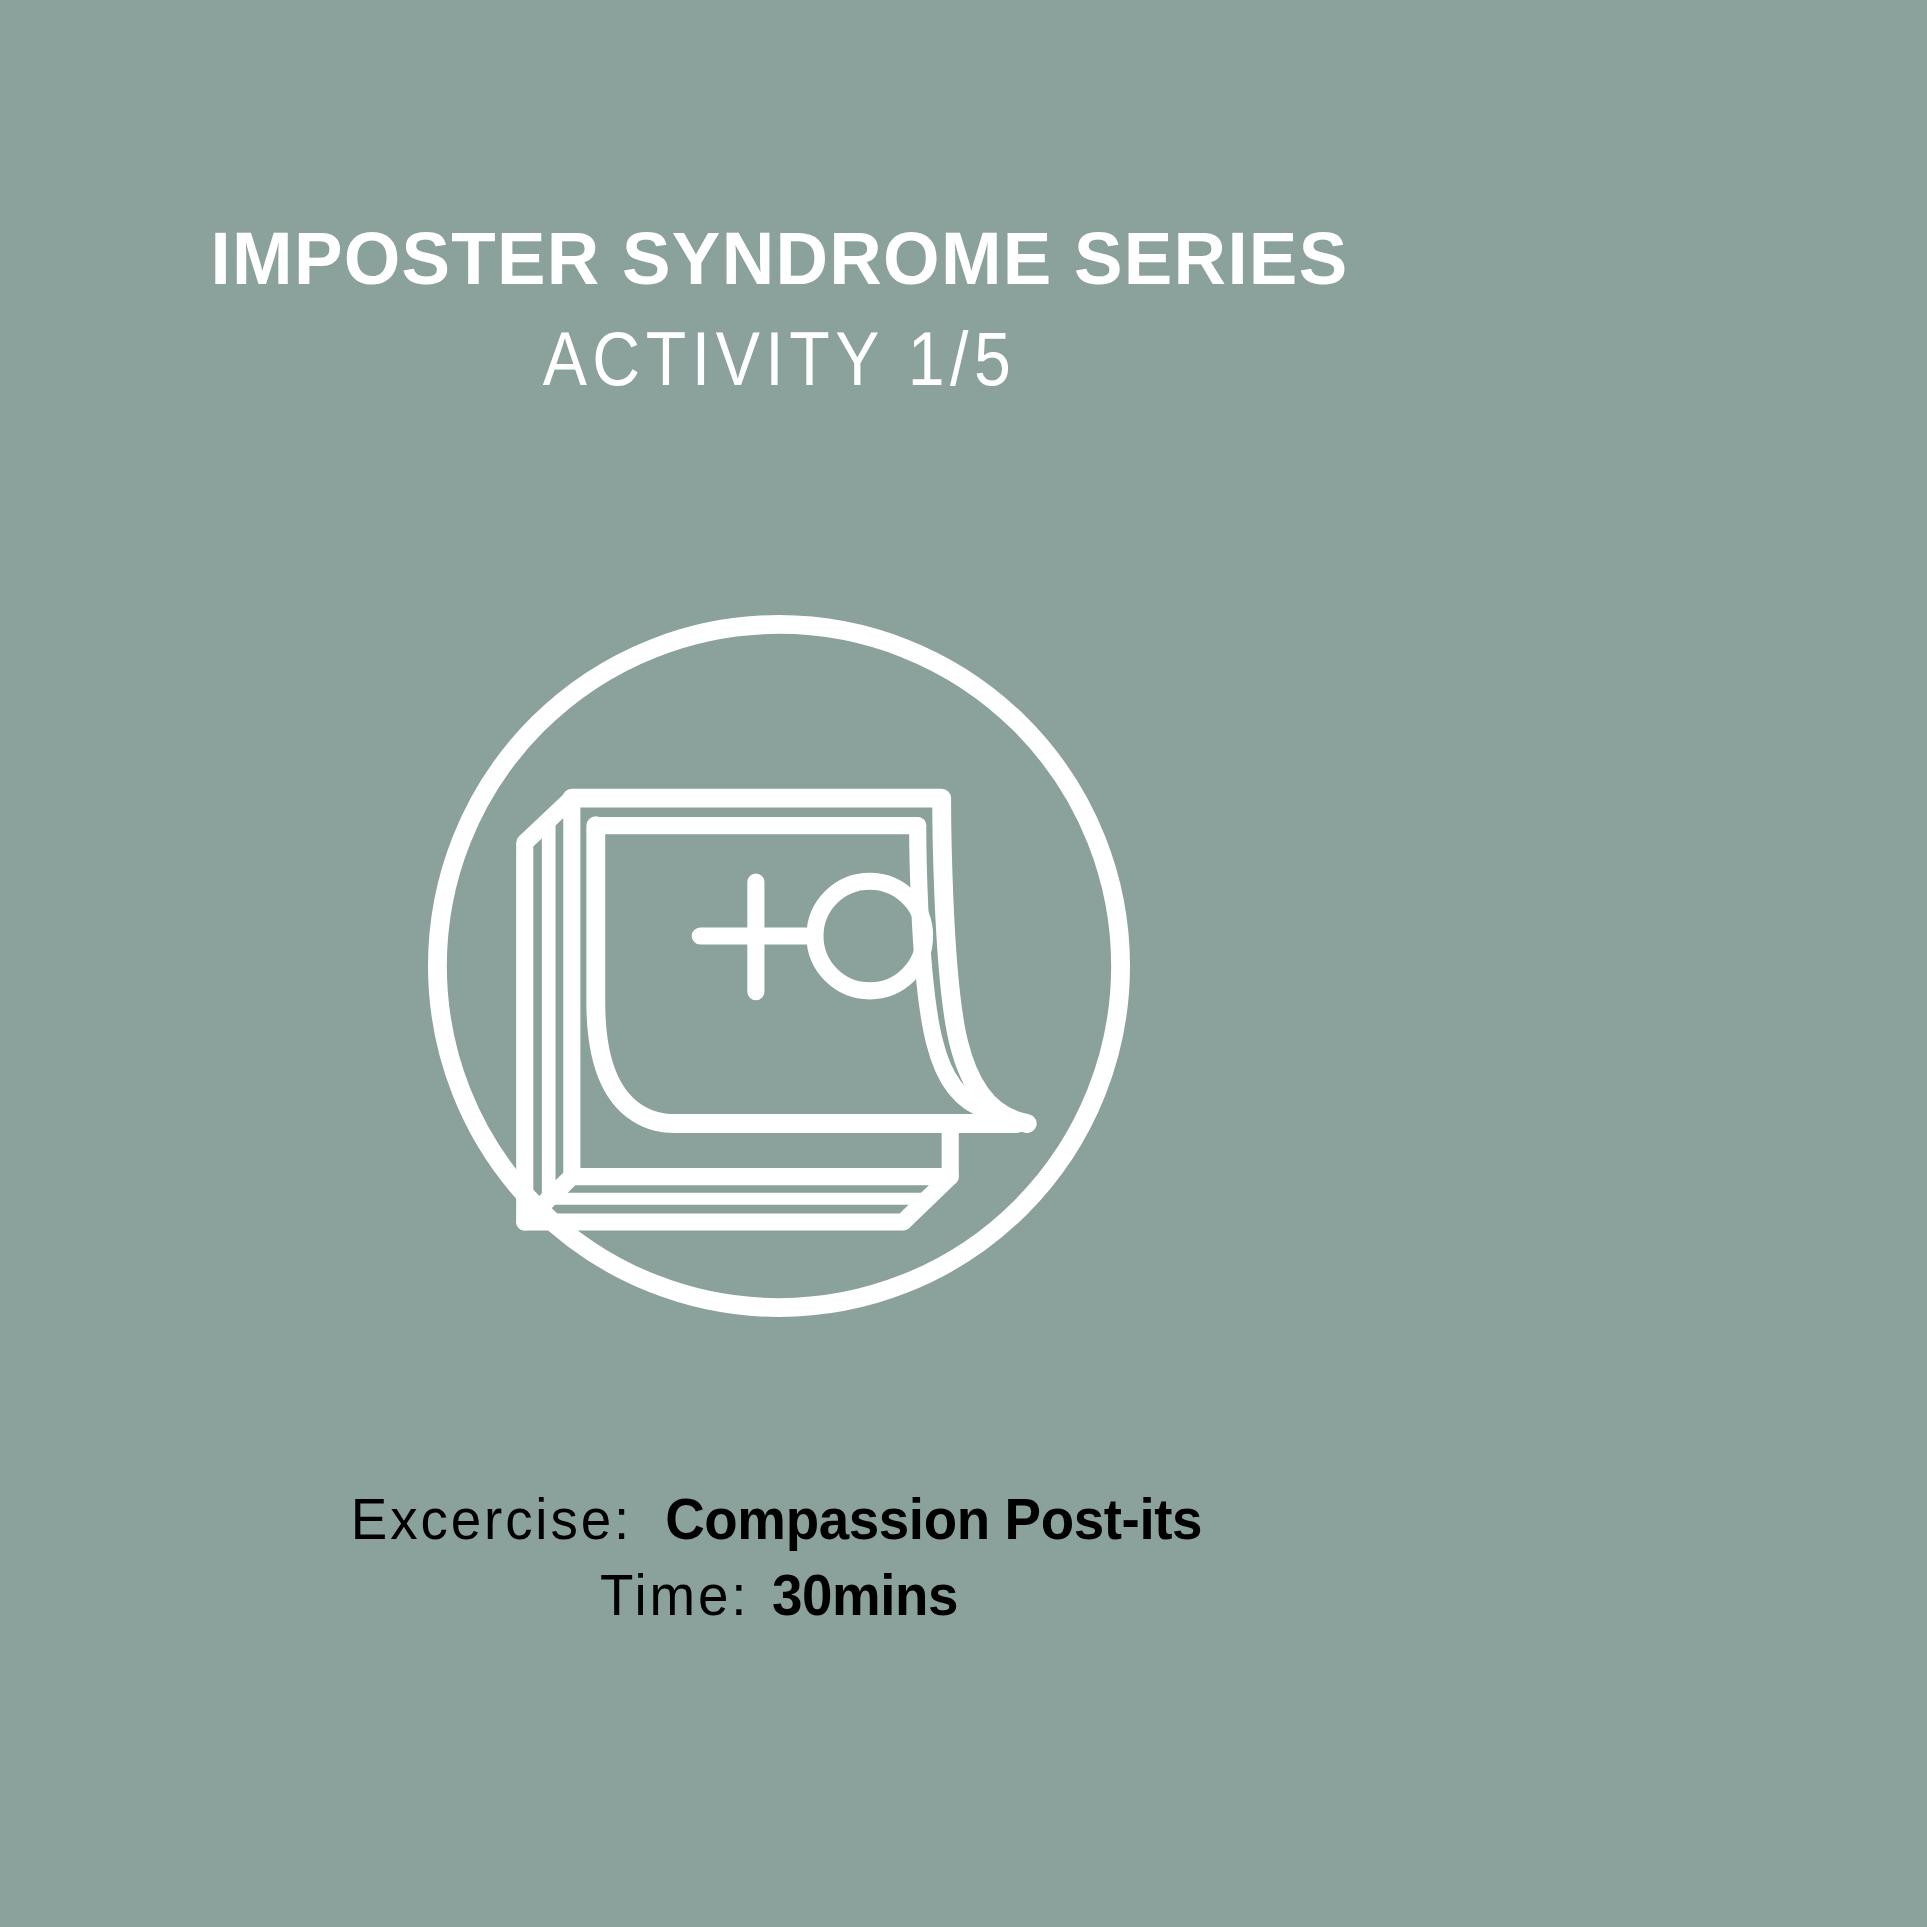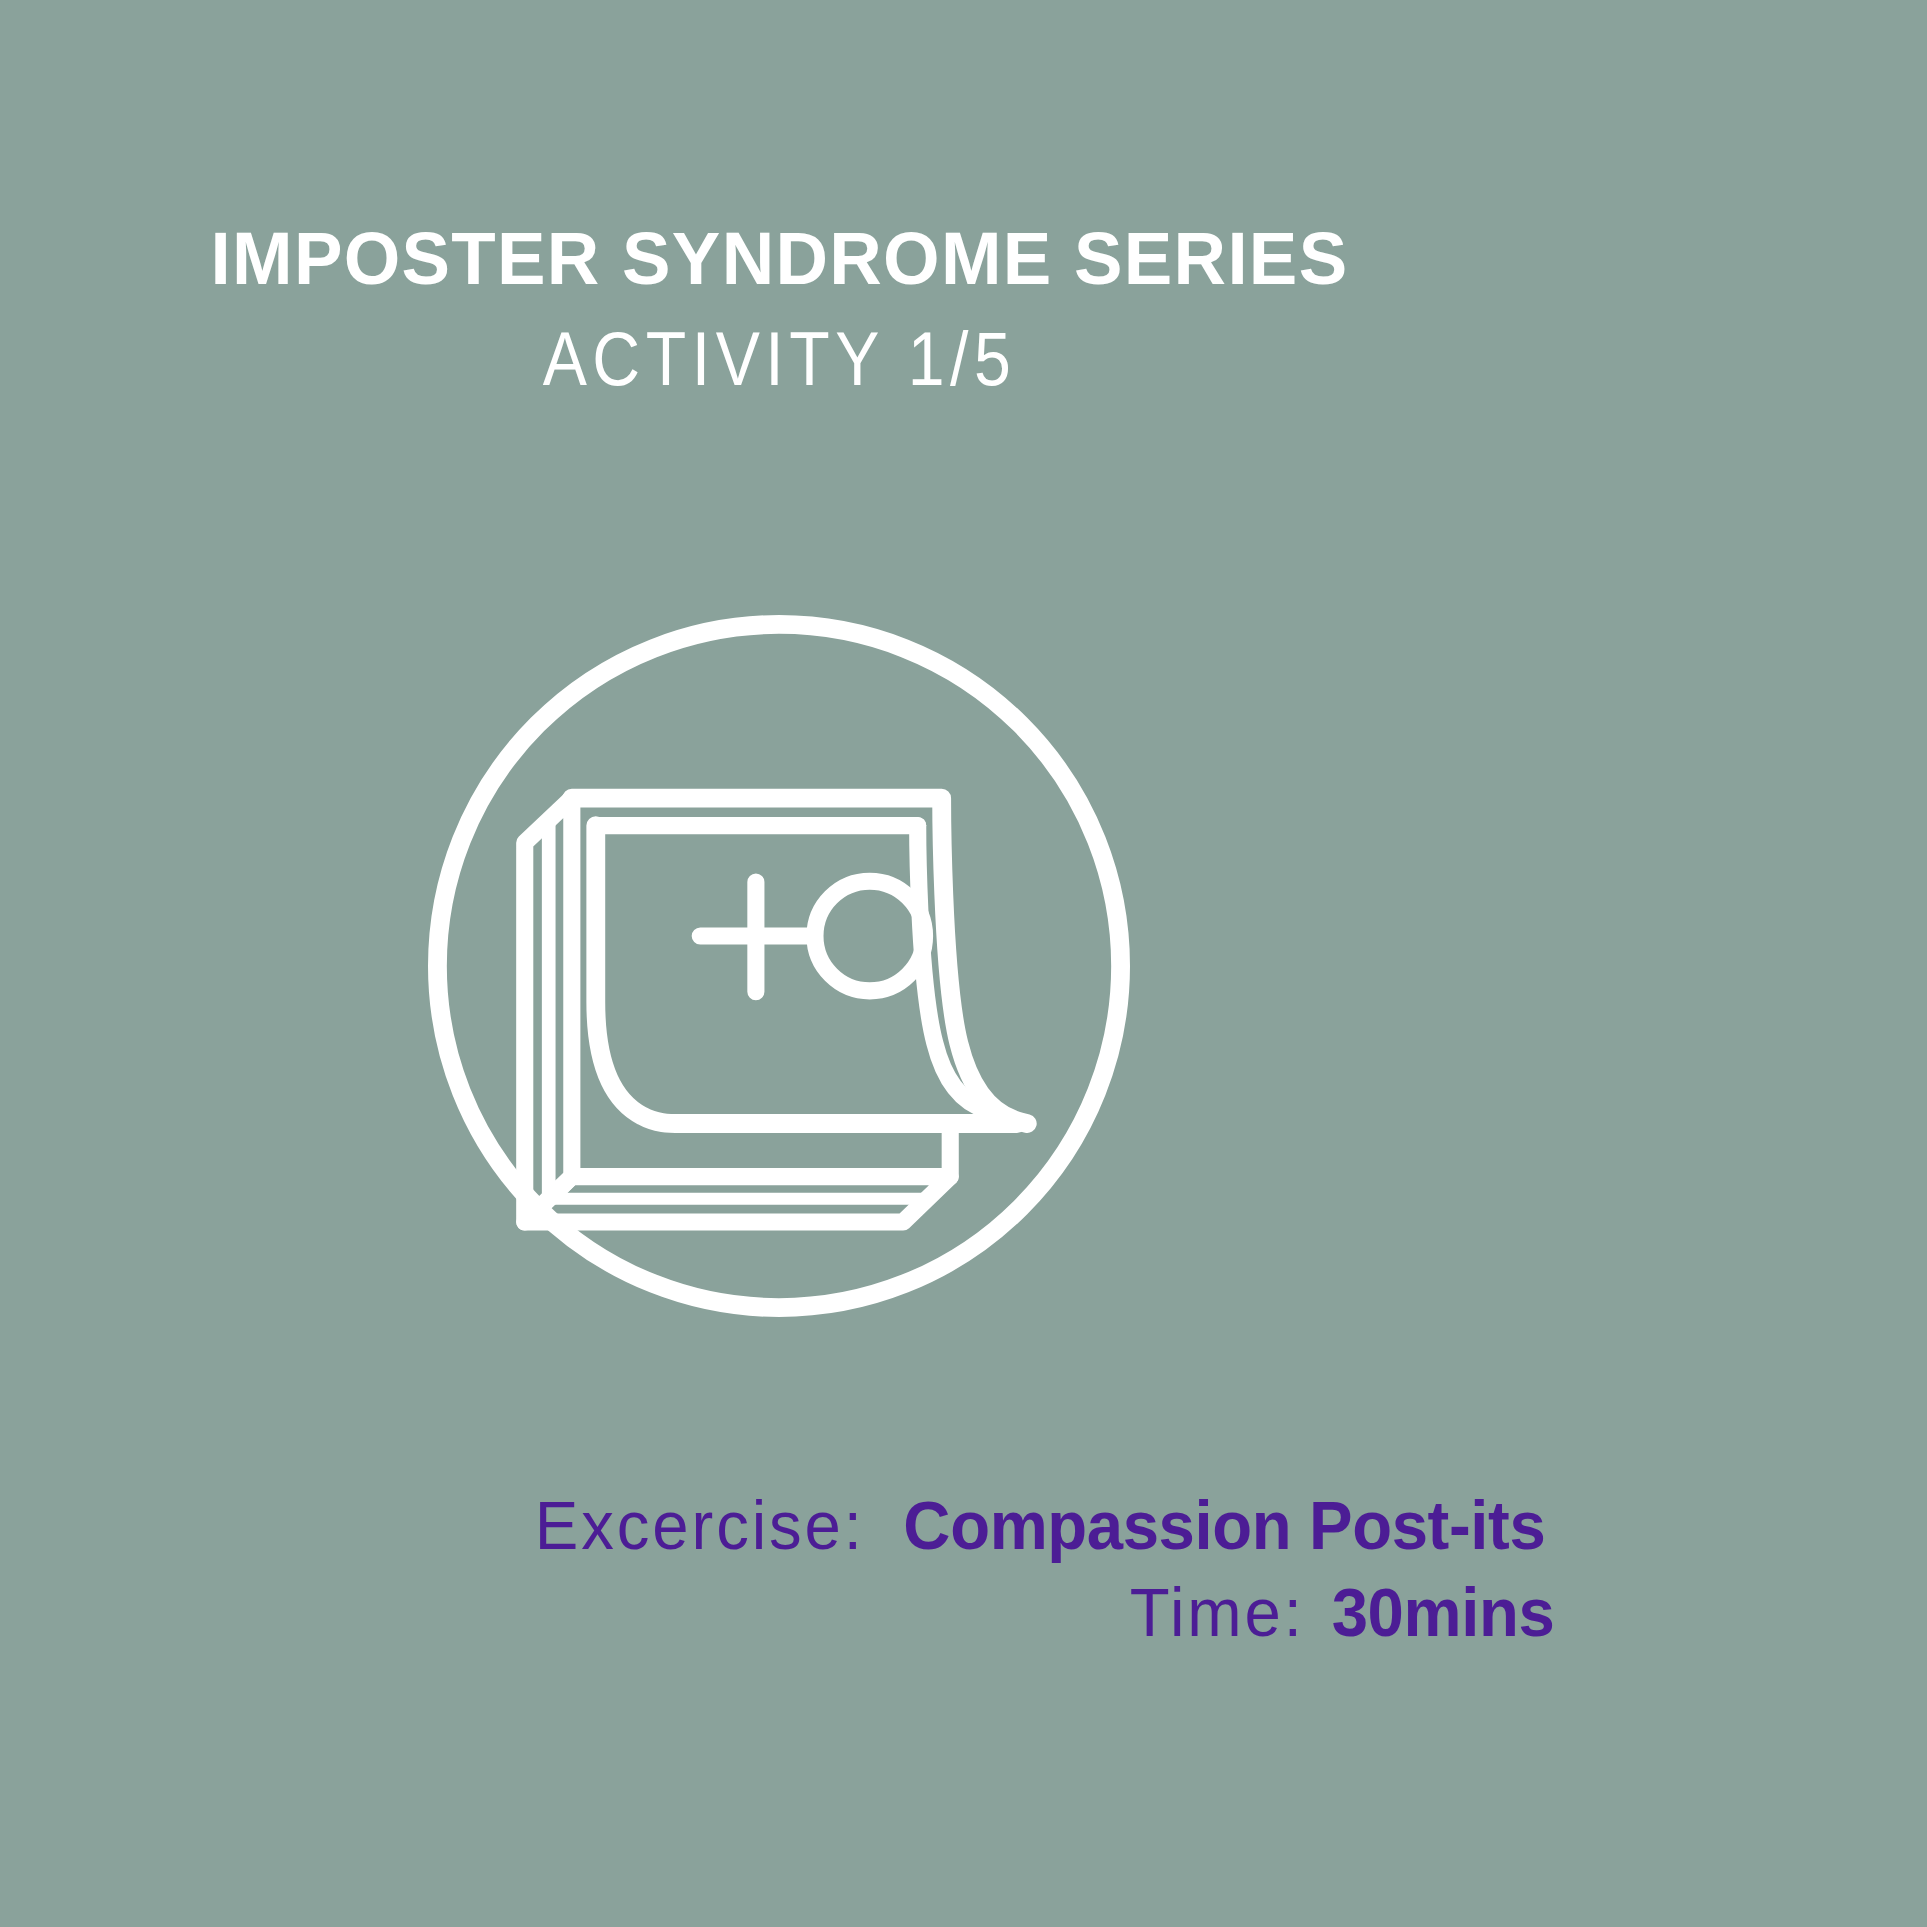--- a/index.html
+++ b/index.html
@@ -71,26 +71,25 @@
 
   
   .footer {
     position: absolute;
     left: 0;
     top: 1491px;
     width: 100%;
     text-align: center;
   }
   .meta-row {
-    color: #4c1d95;
+    color: #000000;
     white-space: nowrap;
     line-height: 1.0;
     font-family: "Liberation Sans", sans-serif;
-    font-size: 68px;
-    text-align: right;
+    font-size: 57px;
   }
   .meta-row + .meta-row {
     margin-top: 19px;
   }
   .meta-label {
     font-weight: 300;
     letter-spacing: 3px;
     display: inline-block;
     transform: scaleX(0.96);
   }

